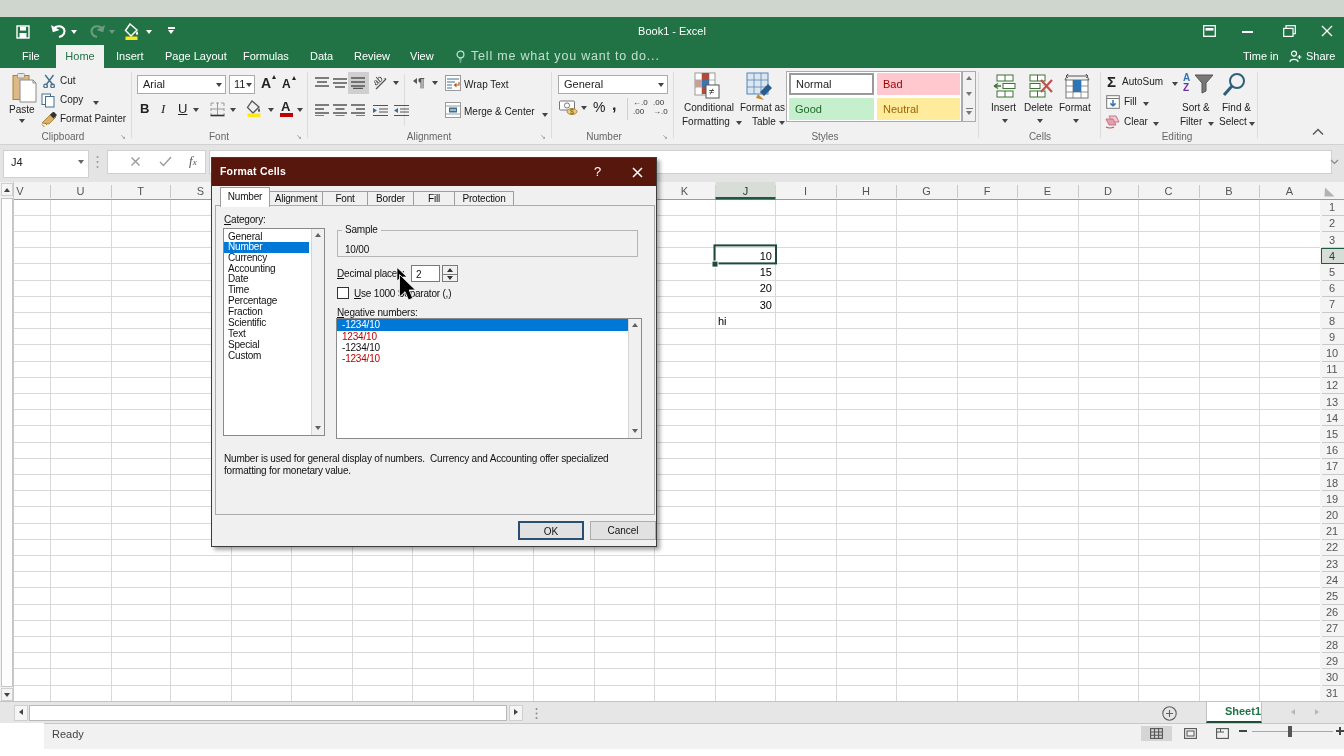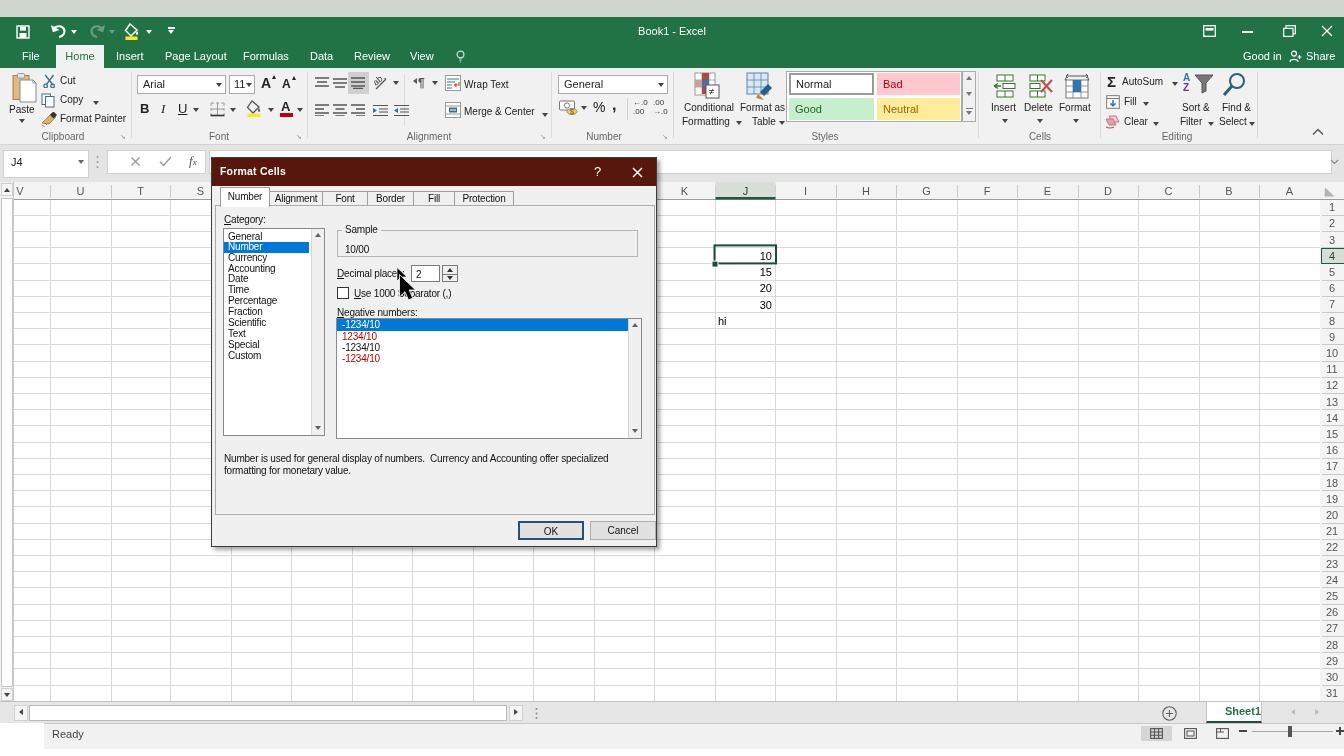--- a/index.html
+++ b/index.html
@@ -97,21 +97,22 @@
     <div class="rtab" style="left:116px">Insert</div>
     <div class="rtab" style="left:165px">Page Layout</div>
     <div class="rtab" style="left:243px">Formulas</div>
     <div class="rtab" style="left:310px">Data</div>
     <div class="rtab" style="left:354px">Review</div>
     <div class="rtab" style="left:410px">View</div>
     <svg class="abs" style="left:455px;top:6px" width="11" height="13" viewBox="0 0 11 13">
       <circle cx="5.5" cy="4.5" r="3.4" fill="none" stroke="#bfe0cd" stroke-width="1.3"></circle>
       <path d="M4 8 L7 8 M4.4 10 L6.6 10 M4.8 12 L6.2 12" stroke="#bfe0cd" stroke-width="1.1"></path>
     </svg>
-    <div class="rtab" style="left:1243px">Good in</div>
+    <div class="rtab" style="left:471px;color:#bfe0cd;font-size:12.5px;letter-spacing:0.8px">Tell me what you want to do...</div>
+    <div class="rtab" style="left:1243px">Time in</div>
     <svg class="abs" style="left:1289px;top:6px" width="13" height="13" viewBox="0 0 13 13">
       <circle cx="5" cy="3.6" r="2.5" fill="none" stroke="#fff" stroke-width="1.2"></circle>
       <path d="M1 12 C1 8.5, 9 8.5, 9 12" fill="none" stroke="#fff" stroke-width="1.2"></path>
       <path d="M10.5 5 L10.5 9 M8.5 7 L12.5 7" stroke="#fff" stroke-width="1.2"></path>
     </svg>
     <div class="rtab" style="left:1306px">Share</div>
   </div>
   <div id="ribbon" class="abs">
 
     <svg class="abs" style="left:11px;top:5px" width="26" height="30" viewBox="0 0 26 30">

